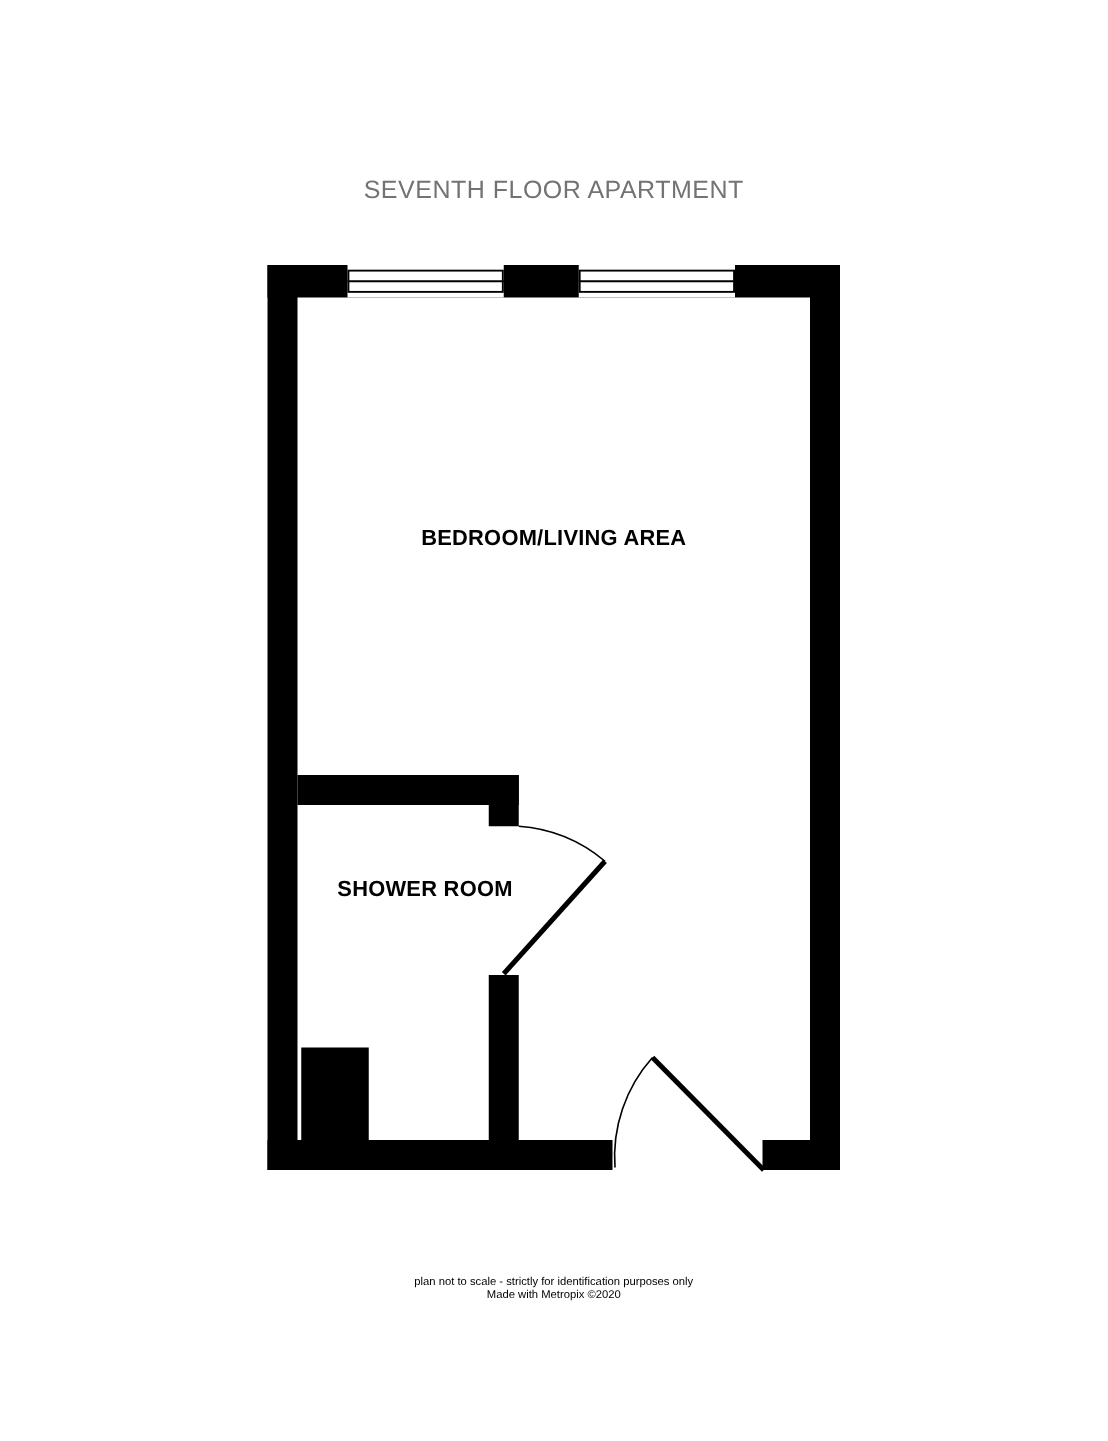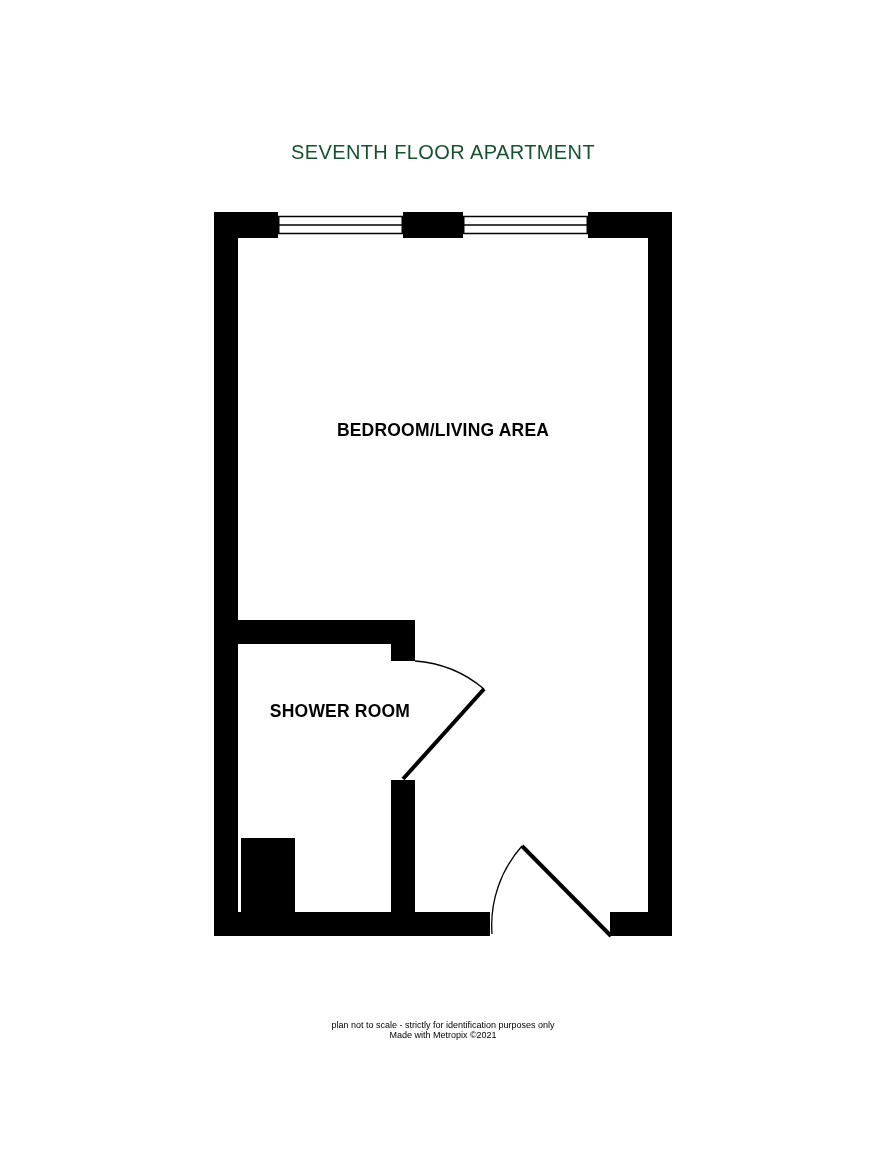--- a/index.html
+++ b/index.html
@@ -17,21 +17,21 @@
   }
   .plan-title {
     position: absolute;
     top: 141px;
     left: 0;
     width: 100%;
     text-align: center;
     font-size: 20px;
     font-weight: 400;
     letter-spacing: 0.4px;
-    color: #14532d;
+    color: #737373;
   }
   .plan-footer {
     position: absolute;
     top: 1020px;
     left: 0;
     width: 100%;
     text-align: center;
     font-size: 9px;
     line-height: 10px;
     color: #000000;
@@ -94,16 +94,16 @@
       <path d="M 492 934 A 119 119 0 0 1 522 846" stroke-width="1.3"></path>
       <line x1="611" y1="936" x2="522" y2="846" stroke-width="4"></line>
     </g>
 
     <text class="room-label" x="443" y="436" text-anchor="middle">BEDROOM/LIVING AREA</text>
     <text class="room-label" x="340" y="717" text-anchor="middle">SHOWER ROOM</text>
   </svg>
 
   <div class="plan-footer">
     <div>plan not to scale - strictly for identification purposes only</div>
-    <div>Made with Metropix ©2021</div>
+    <div>Made with Metropix ©2020</div>
   </div>
 
 </div>
 
 </body></html>

